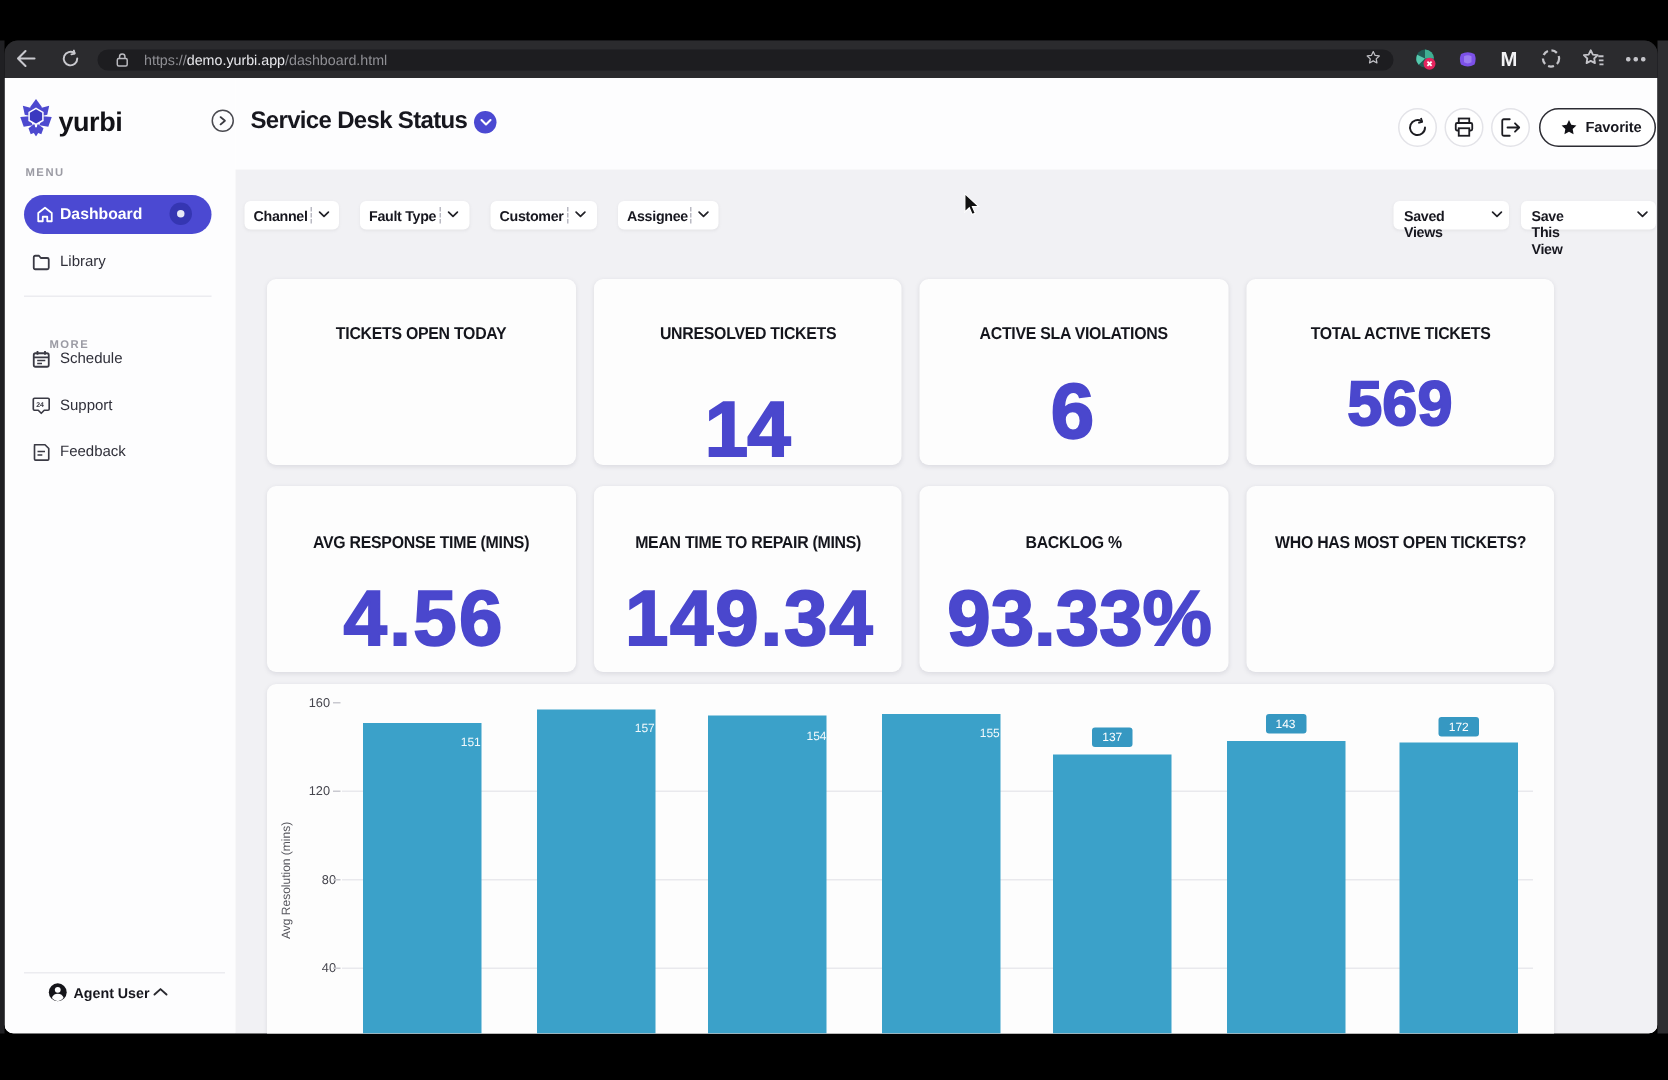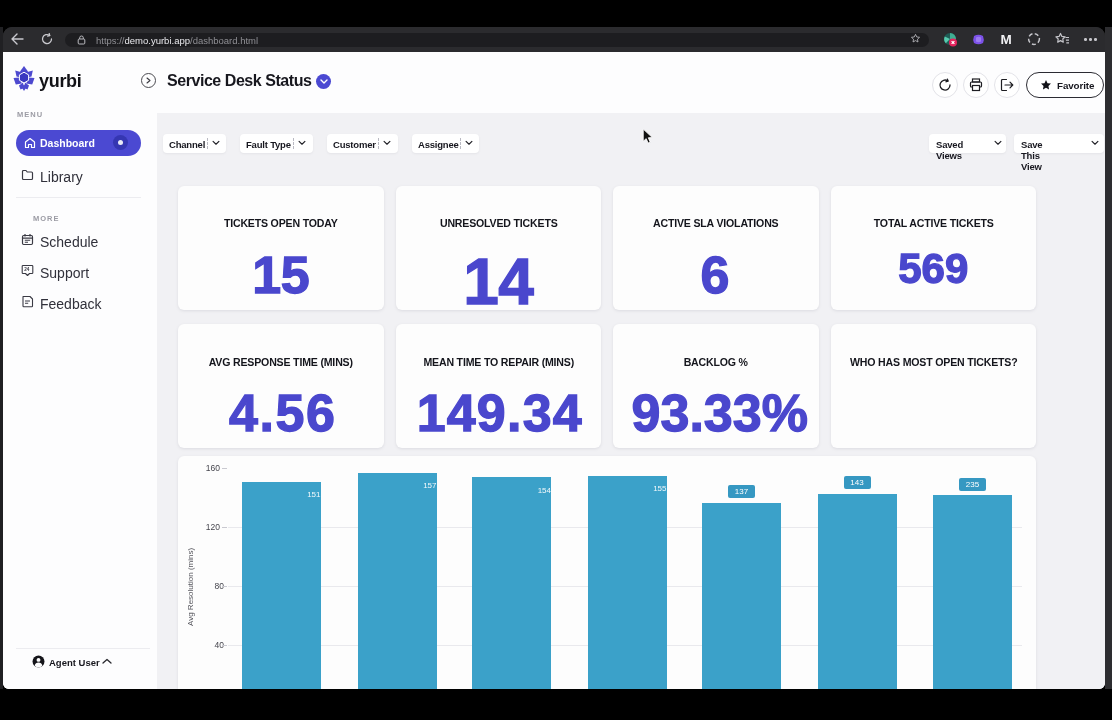--- a/index.html
+++ b/index.html
@@ -12,21 +12,21 @@
 .chrome{left:3px;top:27px;width:1102px;height:25px;background:#2b2b2e;}
 .urlbar{left:65px;top:33px;width:864px;height:14px;border-radius:7px;background:#1d1d20;}
 .urltxt{left:96px;top:34.5px;font-size:9.5px;color:#8f8f94;letter-spacing:0;white-space:nowrap;}
 .urltxt b{color:#e8e8ec;font-weight:400;}
 
 .content{left:3px;top:52px;width:1102px;height:637px;background:#fff;}
 .sidebar{left:3px;top:52px;width:154px;height:637px;background:#fdfdfe;}
 .mainband{left:157px;top:52px;width:948px;height:61px;background:#fdfdfe;}
 .maingray{left:157px;top:113px;width:948px;height:576px;background:#f1f1f4;}
 .lbl{font-size:7.5px;font-weight:700;color:#9b9ba4;letter-spacing:1px;}
-.navtxt{font-size:14px;color:#30303a;font-weight:500;}
+.navtxt{font-size:10px;color:#30303a;font-weight:500;}
 .pill{left:16px;top:130px;width:125px;height:26px;border-radius:13px;background:#4b49d2;}
 .card{background:#fdfdfd;border-radius:6px;box-shadow:0 1px 3px rgba(130,130,145,.18);}
 .klabel{font-size:11.5px;font-weight:700;color:#14151c;letter-spacing:-.2px;text-align:center;width:100%;transform:scaleX(.92);}
 .kval{font-weight:700;color:#4a47cd;text-align:center;width:100%;letter-spacing:1.6px;-webkit-text-stroke:1.3px #4a47cd;}
 .fpill{top:134px;height:19px;background:#fff;border-radius:4px;box-shadow:0 1px 2px rgba(140,140,150,.12);}
 .ftxt{font-size:9.5px;font-weight:700;color:#17171f;letter-spacing:-.2px;}
 .fsep{width:0px;height:11px;border-left:1px dashed #b9b9c2;top:4px;}
 .bar{background:#3ba1c9;}
 .barlbl{font-size:8px;color:rgba(255,255,255,.93);text-align:right;width:100%;}
 .badge{width:27px;height:13px;border-radius:2px;background:#3698c2;color:#fff;font-size:8px;text-align:center;line-height:13px;}
@@ -110,21 +110,21 @@
  <path d="M1.5 5 L6 1.5 L10.5 5 V10.5 H7.5 V7.5 H4.5 V10.5 H1.5 Z" stroke="#fff" stroke-width="1.2" fill="none" stroke-linejoin="round"></path>
 </svg>
 <div class="a" style="left:40px;top:137px;font-size:10.5px;font-weight:700;color:#fff;">Dashboard</div>
 <div class="a" style="left:113px;top:135px;width:15px;height:15px;border-radius:50%;background:#3536b2;"></div>
 <div class="a" style="left:118px;top:140px;width:5px;height:5px;border-radius:50%;background:#e8eaf6;"></div>
 <svg class="a" style="left:21px;top:168px" width="13" height="13" viewBox="0 0 13 13">
  <path d="M1.5 3.5 a1 1 0 0 1 1-1 H5 l1.2 1.5 h4.3 a1 1 0 0 1 1 1 v5.5 a1 1 0 0 1 -1 1 H2.5 a1 1 0 0 1 -1-1 Z" stroke="#3a3a44" stroke-width="1.2" fill="none" stroke-linejoin="round"></path>
 </svg>
 <div class="a navtxt" style="left:40px;top:169px;">Library</div>
 <div class="a" style="left:16px;top:197px;width:125px;height:1px;background:#ececf0;"></div>
-<div class="a lbl" style="left:17px;top:214px;padding-left:16px;">MORE</div>
+<div class="a lbl" style="left:17px;top:225px;padding-left:16px;">MORE</div>
 <svg class="a" style="left:21px;top:233px" width="13" height="13" viewBox="0 0 13 13">
  <rect x="1.5" y="2.5" width="10" height="9" rx="1.2" stroke="#3a3a44" stroke-width="1.2" fill="none"></rect>
  <path d="M1.5 5.2 H11.5 M4 1 V3.5 M9 1 V3.5" stroke="#3a3a44" stroke-width="1.2" fill="none"></path>
  <path d="M3.8 7.3 H9.2 M3.8 9.3 H7" stroke="#3a3a44" stroke-width="1.1" fill="none"></path>
 </svg>
 <div class="a navtxt" style="left:40px;top:234px;">Schedule</div>
 <svg class="a" style="left:21px;top:264px" width="13" height="13" viewBox="0 0 13 13">
  <path d="M2 1.5 h9 a.8.8 0 0 1 .8.8 v6.4 a.8.8 0 0 1 -.8.8 H8.5 L6.5 11.5 4.5 9.5 H2 a.8.8 0 0 1 -.8-.8 V2.3 a.8.8 0 0 1 .8-.8 Z" stroke="#3a3a44" stroke-width="1.1" fill="none" stroke-linejoin="round"></path>
  <text x="3.2" y="7.3" font-size="4.6" font-weight="700" fill="#3a3a44" font-family="Liberation Sans">24</text>
 </svg>
@@ -216,23 +216,22 @@
 
 <svg class="a" style="left:642px;top:128px" width="12" height="17" viewBox="0 0 11 16">
  <path d="M1 1 L1 12.5 L3.8 10 L5.6 14.2 L7.6 13.3 L5.8 9.2 L9.6 9 Z" fill="#111" stroke="#fff" stroke-width="0.8"></path>
 </svg>
 
 <div class="a card" style="left:178px;top:186px;width:205.5px;height:124px;"></div>
 <div class="a card" style="left:395.5px;top:186px;width:205.5px;height:124px;"></div>
 <div class="a card" style="left:613px;top:186px;width:205.5px;height:124px;"></div>
 <div class="a card" style="left:830.5px;top:186px;width:205.5px;height:124px;"></div>
 <div class="a klabel" style="left:178px;top:217px;width:205.5px;">TICKETS OPEN TODAY</div>
-<div class="a kval" style="left:178px;top:245px;width:205.5px;font-size:52px;letter-spacing:-.5px;">15</div>
 <div class="a klabel" style="left:395.5px;top:217px;width:205.5px;">UNRESOLVED TICKETS</div>
-<div class="a kval" style="left:395.5px;top:245px;width:205.5px;font-size:64px;letter-spacing:-.5px;text-align:center;">14</div>
+<div class="a kval" style="left:395.5px;top:257px;width:205.5px;font-size:52px;letter-spacing:-.5px;text-align:center;">14</div>
 <div class="a klabel" style="left:613px;top:217px;width:205.5px;">ACTIVE SLA VIOLATIONS</div>
 <div class="a kval" style="left:613px;top:245px;width:205.5px;font-size:52px;">6</div>
 <div class="a klabel" style="left:830.5px;top:217px;width:205.5px;">TOTAL ACTIVE TICKETS</div>
 <div class="a kval" style="left:830.5px;top:245px;width:205.5px;font-size:42px;letter-spacing:0;">569</div>
 
 <div class="a card" style="left:178px;top:324px;width:205.5px;height:124px;"></div>
 <div class="a card" style="left:395.5px;top:324px;width:205.5px;height:124px;"></div>
 <div class="a card" style="left:613px;top:324px;width:205.5px;height:124px;"></div>
 <div class="a card" style="left:830.5px;top:324px;width:205.5px;height:124px;"></div>
 <div class="a klabel" style="left:178px;top:356px;width:205.5px;">AVG RESPONSE TIME (MINS)</div>
@@ -263,18 +262,18 @@
 <div class="a bar" style="left:587.5px;top:475.5px;width:79px;height:213.5px;"></div>
 <div class="a bar" style="left:702px;top:502.5px;width:79px;height:186.5px;"></div>
 <div class="a bar" style="left:817.5px;top:493.5px;width:79px;height:195.5px;"></div>
 <div class="a bar" style="left:933px;top:495px;width:79px;height:194px;"></div>
 <div class="a barlbl" style="left:241.5px;top:490px;width:79px;">151</div>
 <div class="a barlbl" style="left:357.5px;top:481px;width:79px;">157</div>
 <div class="a barlbl" style="left:472px;top:485.5px;width:79px;">154</div>
 <div class="a barlbl" style="left:587.5px;top:484px;width:79px;">155</div>
 <div class="a badge" style="left:728px;top:485px;">137</div>
 <div class="a badge" style="left:843.5px;top:476px;">143</div>
-<div class="a badge" style="left:959px;top:477.5px;">235</div>
+<div class="a badge" style="left:959px;top:477.5px;">172</div>
 
 </div>
   </div>
 <div class="a" style="left:1105px;top:27px;width:7px;height:662px;background:#2d2d30;z-index:5;"></div>
 <div class="a" style="left:0px;top:27px;width:3px;height:662px;background:#202023;z-index:5;"></div>
 
 </body></html>

